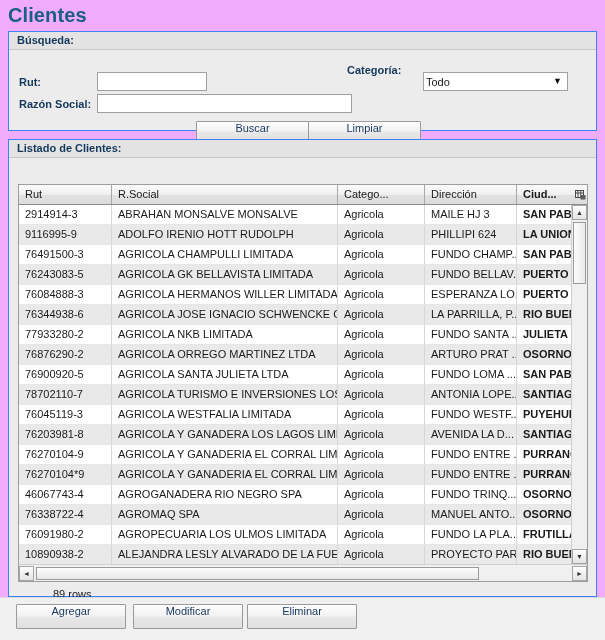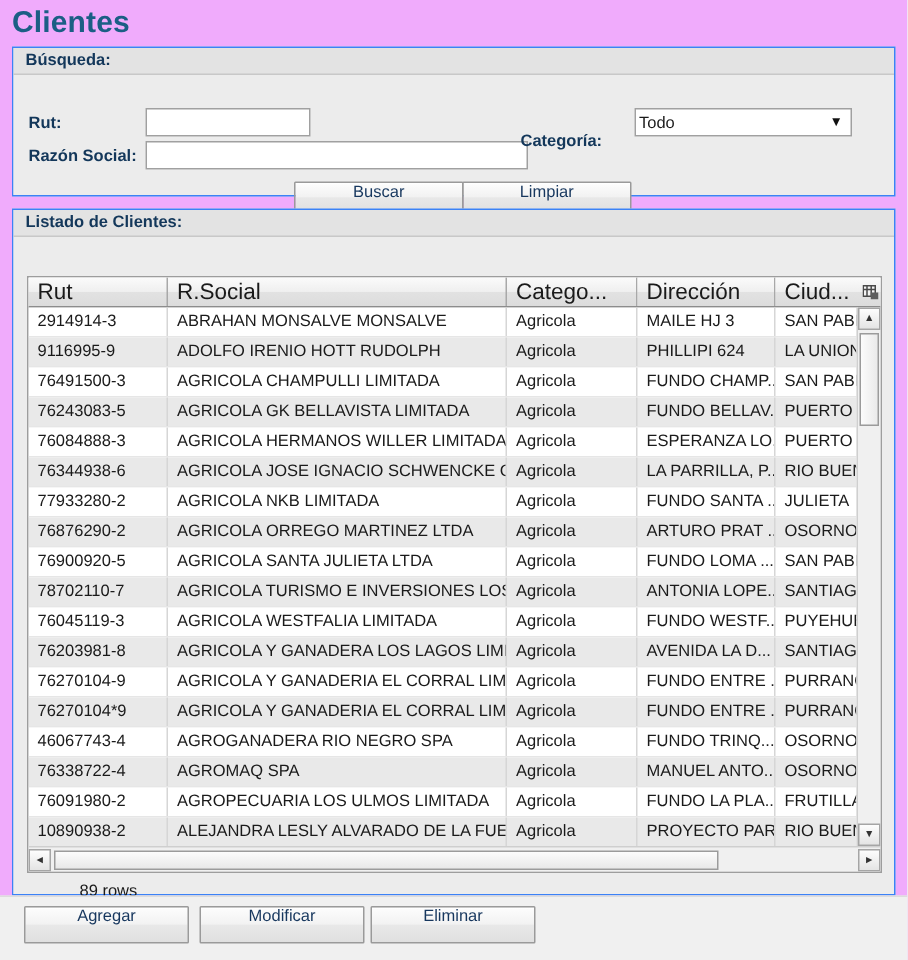--- a/index.html
+++ b/index.html
@@ -71,21 +71,21 @@
     font-family: "Liberation Sans", sans-serif;
     font-size: 11px;
     color: #222;
     padding: 0 3px;
     outline: none;
   }
   #rut-label        { left: 10px; top: 26px; }
   #rut-input        { left: 88px; top: 22px; width: 110px; height: 19px; }
   #razon-label      { left: 10px; top: 48px; }
   #razon-input      { left: 88px; top: 44px; width: 255px; height: 19px; }
-  #categoria-label  { left: 338px; top: 38px; }
+  #categoria-label  { left: 338px; top: 14px; }
   #categoria-select { left: 414px; top: 22px; width: 145px; height: 19px; }
 
   select.combo {
     position: absolute;
     background: #ffffff;
     border: 1px solid #a0a0a0;
     box-sizing: border-box;
     font-family: "Liberation Sans", sans-serif;
     font-size: 11px;
     color: #1a1a1a;
@@ -140,21 +140,21 @@
     position: absolute;
     left: 0; top: 0;
     width: 100%; height: 20px;
     background: linear-gradient(to bottom, #fbfbfb 0%, #efefef 50%, #e2e2e2 51%, #dcdcdc 100%);
     border-bottom: 1px solid #8c8c8c;
     box-sizing: border-box;
     display: flex;
   }
   .th {
     position: relative;
-    font-size: 15px;
+    font-size: 11px;
     color: #1a1a1a;
     line-height: 19px;
     padding-left: 6px;
     box-sizing: border-box;
     border-right: 1px solid #a8a8a8;
     overflow: hidden;
     white-space: nowrap;
     background: linear-gradient(to bottom, #fbfbfb 0%, #efefef 50%, #e2e2e2 51%, #dcdcdc 100%);
   }
   .th.corner {
@@ -190,21 +190,21 @@
     overflow: hidden;
     white-space: nowrap;
     text-overflow: clip;
   }
 
   
   .c0 { flex: 0 0 93px; }
   .c1 { flex: 0 0 226px; }
   .c2 { flex: 0 0 87px; }
   .c3 { flex: 0 0 92px; }
-  .c4 { flex: 0 0 55px; border-right: none; }
+  .c4 { flex: 0 0 55px; border-right: none; font-weight: bold; }
 
   
   .vscroll {
     position: absolute;
     right: 0; top: 20px;
     width: 16px; bottom: 17px;
     background: #f0f0f0;
     border-left: 1px solid #cfcfcf;
     box-sizing: border-box;
   }

